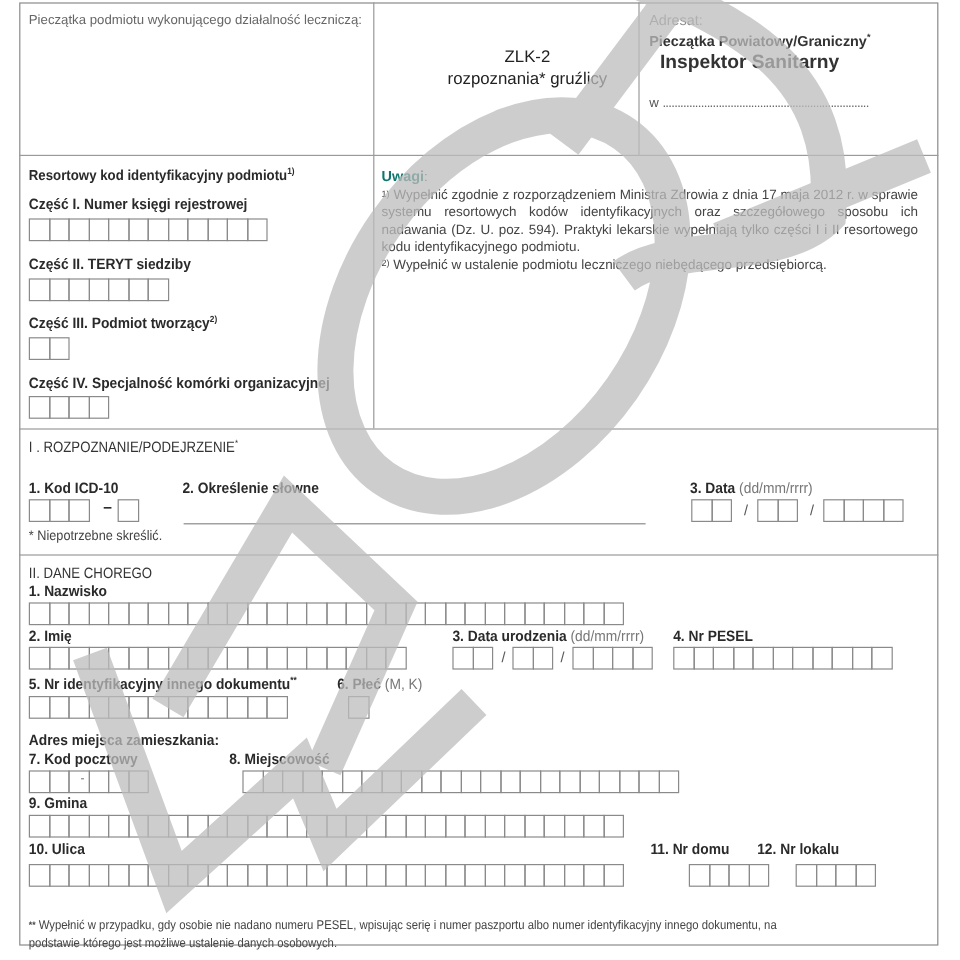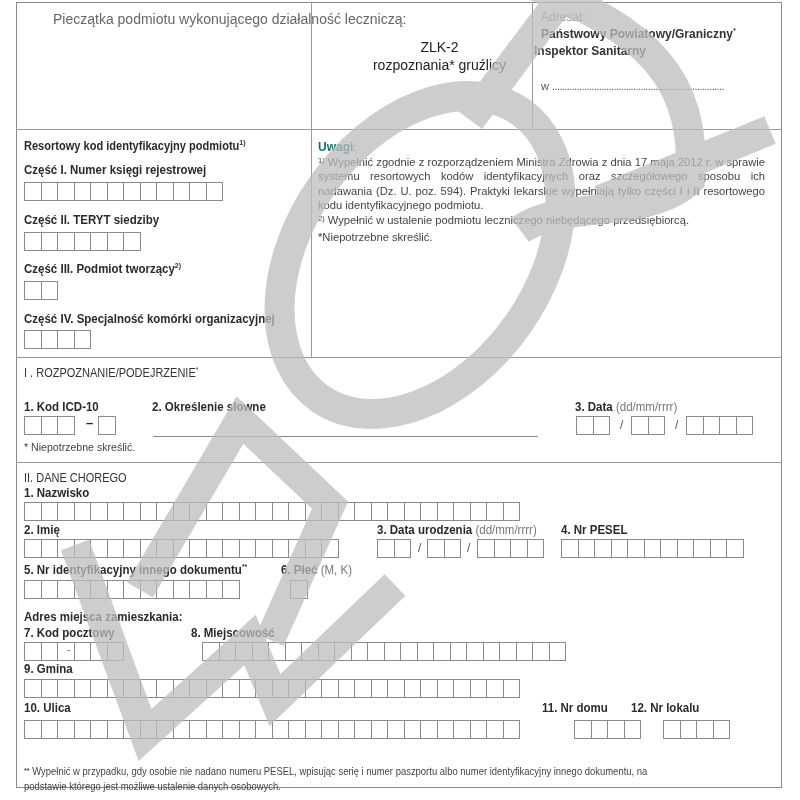--- a/index.html
+++ b/index.html
@@ -1,21 +1,21 @@
 <!DOCTYPE html>
 <html><head>
 <meta charset="utf-8">
 <style>
   html,body{margin:0;padding:0;background:#fff;}
   body{width:800px;height:800px;position:relative;overflow:hidden;font-family:"Liberation Sans",sans-serif;color:#222;}
   .frame{position:absolute;left:16px;top:2px;width:766px;height:786px;border:1px solid #8a8a8a;box-sizing:border-box;}
   .hline{position:absolute;height:0;border-top:1px solid #9a9a9a;}
   .vline{position:absolute;width:0;border-left:1px solid #9a9a9a;}
   .abs{position:absolute;white-space:nowrap;}
-  .small-gray{font-size:14px;color:#666;margin-left:29px;}
+  .small-gray{font-size:11px;color:#666;}
   .title{font-size:14px;text-align:center;line-height:18px;color:#222;}
   .lbl{font-size:12.5px;font-weight:bold;color:#2a2a2a;transform:scaleX(0.92);transform-origin:left top;}
   .lbl .note{font-weight:normal;color:#777;}
   .sup{font-size:7.5px;vertical-align:top;position:relative;top:-1px;}
   .txt{font-size:11.5px;color:#333;}
   .boxes{position:absolute;display:flex;height:19px;}
   .boxes .b{width:17.5px;height:19px;border:1px solid #8a8a8a;box-sizing:border-box;margin-right:-1px;background:transparent;}
   .uwagi{position:absolute;left:318px;top:140px;width:447px;font-size:11.2px;line-height:14.5px;color:#444;text-align:justify;}
   .uwagi .hd{font-weight:bold;font-size:12px;color:#0f766e;}
   .sep{font-size:12px;color:#555;}
@@ -31,22 +31,22 @@
 <div class="hline" style="left:16px;top:129px;width:766px;"></div>
 <div class="hline" style="left:16px;top:357px;width:766px;"></div>
 <div class="hline" style="left:16px;top:462px;width:766px;"></div>
 
 <div class="abs small-gray" style="left:24px;top:11px;">Pieczątka podmiotu wykonującego działalność leczniczą:</div>
 <div class="abs" style="left:329px;top:38px;width:221px;">
   <div class="title">ZLK-2</div>
   <div class="title">rozpoznania* gruźlicy</div>
 </div>
 <div class="abs" style="left:541px;top:10px;font-size:12px;color:#888;">Adresat:</div>
-<div class="abs" style="left:541px;top:27px;font-size:12px;font-weight:bold;color:#333;"><span>Państwowy Powiatowy/Graniczny</span><span class="sup">*</span></div>
-<div class="abs" style="left:534px;top:44px;font-size:12px;font-weight:bold;color:#333;">Inspektor Sanitarny</div>
+<div class="abs" style="left:541px;top:27px;font-size:12px;font-weight:bold;color:#333;"><span>Pieczątka Powiatowy/Graniczny</span><span class="sup">*</span></div>
+<div class="abs" style="left:550px;top:44px;font-size:16px;font-weight:bold;color:#333;">Inspektor Sanitarny</div>
 <div class="abs" style="left:541px;top:80px;font-size:11px;color:#555;"><span>w</span> <span style="letter-spacing:-0.6px;color:#666;">......................................................................</span></div>
 
 <div class="abs lbl" style="left:24px;top:139px;font-size:12px;"><span>Resortowy kod identyfikacyjny podmiotu</span><span class="sup">1)</span></div>
 <div class="abs lbl" style="left:24px;top:163px;">Część I. Numer księgi rejestrowej</div>
 <div class="boxes" style="left:24px;top:182px;">
     <div class="b"></div>
     <div class="b"></div>
     <div class="b"></div>
     <div class="b"></div>
     <div class="b"></div>
@@ -78,21 +78,20 @@
     <div class="b"></div>
     <div class="b"></div>
     <div class="b"></div>
     <div class="b"></div>
   </div>
 
 <div class="uwagi">
   <div><span class="hd">Uwagi</span><span>:</span></div>
   <div><span class="sup">1)</span> <span>Wypełnić zgodnie z rozporządzeniem Ministra Zdrowia z dnia 17 maja 2012 r. w sprawie systemu resortowych kodów identyfikacyjnych oraz szczegółowego sposobu ich nadawania (Dz. U. poz. 594). Praktyki lekarskie wypełniają tylko części I i II resortowego kodu identyfikacyjnego podmiotu.</span></div>
   <div><span class="sup">2)</span> <span>Wypełnić w ustalenie podmiotu leczniczego niebędącego przedsiębiorcą.</span></div>
-  <div style="margin-top:3px;">*Niepotrzebne skreślić.</div>
 </div>
 
 <div class="abs" style="left:24px;top:366px;font-size:12.5px;color:#333;transform:scaleX(0.88);transform-origin:left top;"><span>I . ROZPOZNANIE/PODEJRZENIE</span><span class="sup">*</span></div>
 <div class="abs lbl" style="left:24px;top:400px;">1. Kod ICD-10</div>
 <div class="boxes" style="left:24px;top:416px;">
     <div class="b"></div>
     <div class="b"></div>
     <div class="b"></div>
   </div>
 <div class="abs" style="left:86px;top:415px;font-size:13px;font-weight:bold;">–</div>

